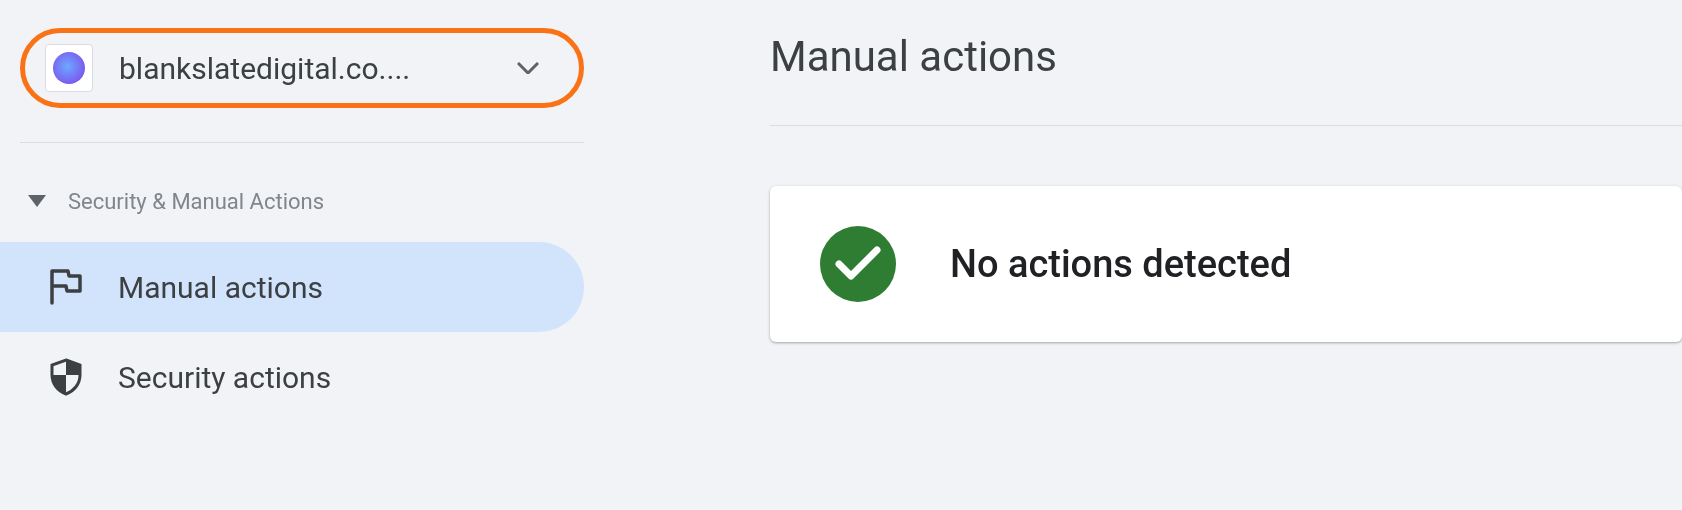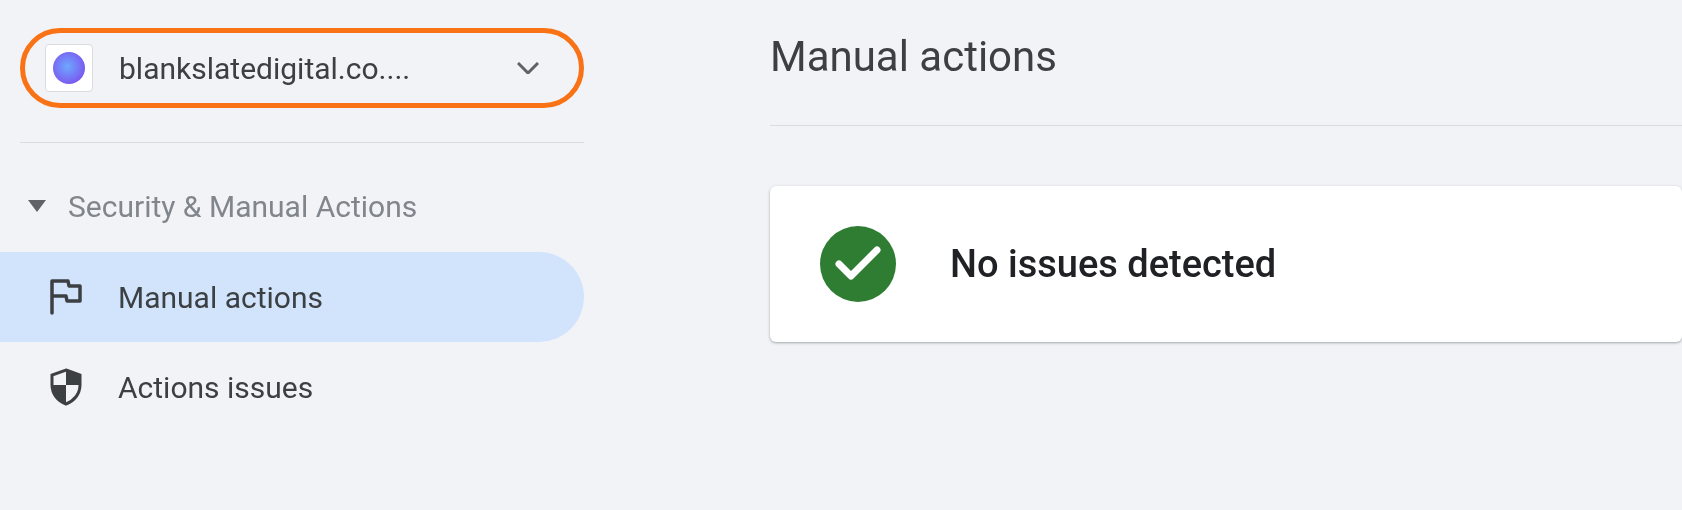--- a/index.html
+++ b/index.html
@@ -67,21 +67,21 @@
     .section-header {
       display: flex;
       align-items: center;
       padding: 12px 20px 12px 28px;
       cursor: pointer;
     }
     .section-toggle {
       flex-shrink: 0;
     }
     .section-title {
-      font-size: 30px;
+      font-size: 22px;
       color: #80868b;
       margin-left: 22px;
     }
     .nav-items {
       margin-top: 16px;
     }
     .nav-item {
       display: flex;
       align-items: center;
       height: 90px;
@@ -185,29 +185,29 @@
     </div>
     <div class="nav-item">
       <span class="nav-item-icon">
         <svg width="32" height="38" viewBox="0 0 32 38">
           <path d="M16 2 L30 7 L30 17 C30 26 24 33 16 36 C8 33 2 26 2 17 L2 7 Z" fill="none" stroke="#3c4043" stroke-width="3"></path>
           <path d="M16 2 L16 36 M2 17 L30 17" fill="none" stroke="#3c4043" stroke-width="0"></path>
           <path d="M16 2 L30 7 L30 17 L16 17 Z" fill="#3c4043"></path>
           <path d="M16 17 L16 36 C8 33 2 26 2 17 Z" fill="#3c4043"></path>
         </svg>
       </span>
-      <span class="nav-item-label">Actions issues</span>
+      <span class="nav-item-label">Security actions</span>
     </div>
   </div>
 </div>
 
 <div class="main">
   <h1 class="page-title">Manual actions</h1>
   <div class="main-divider"></div>
   <div class="status-card">
     <div class="status-icon-wrapper">
       <svg width="46" height="36" viewBox="0 0 46 36">
         <path d="M4 18 L16 30 L42 4" fill="none" stroke="#fff" stroke-width="7" stroke-linecap="round" stroke-linejoin="round"></path>
       </svg>
     </div>
-    <span class="status-message">No issues detected</span>
+    <span class="status-message">No actions detected</span>
   </div>
 </div>
 
 </body></html>

